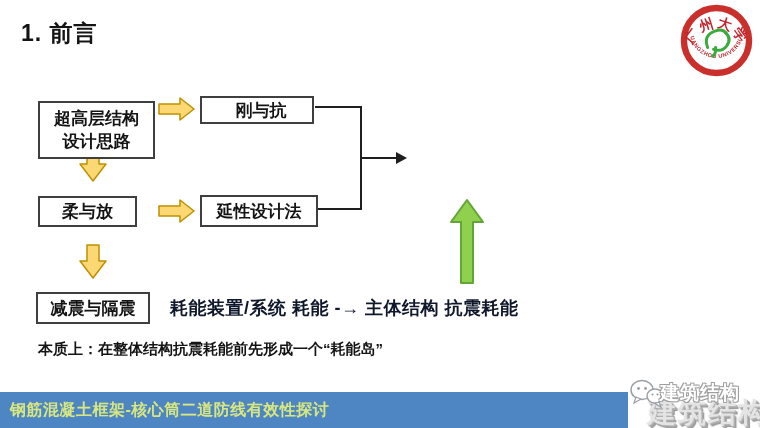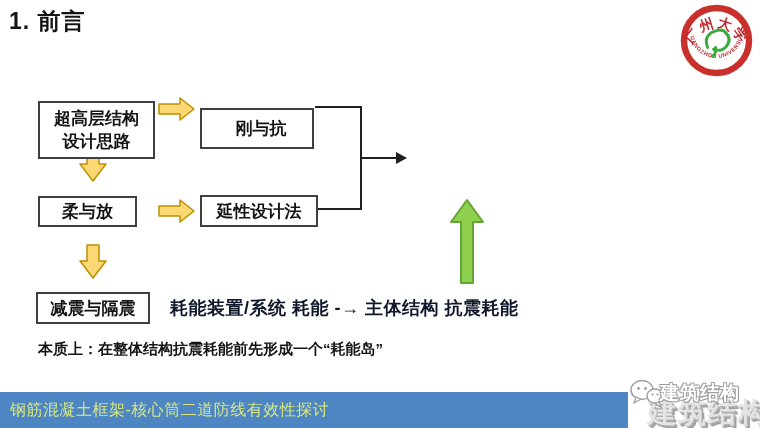--- a/index.html
+++ b/index.html
@@ -3,21 +3,21 @@
 <meta charset="utf-8">
 <style>
   html,body{margin:0;padding:0;background:#fff;}
   .slide{
     position:relative; width:760px; height:428px; overflow:hidden;
     background:#ffffff;
     font-family:"Liberation Sans","DejaVu Sans",sans-serif;
     color:#111;
   }
   .title{
-    position:absolute; left:9px; top:6px; margin:0;
+    position:absolute; left:9px; top:6px; margin:12px;
     font-size:23px; font-weight:bold; color:#141414; letter-spacing:1px;
   }
   .logo{ position:absolute; left:679px; top:3px; width:75px; height:75px; }
   .logo-cn{ font-size:14px; font-weight:bold; fill:#C4262E; letter-spacing:2px;}
   .logo-en{ font-size:5.6px; font-weight:bold; fill:#C4262E; letter-spacing:0.6px;}
   .overlay{ position:absolute; left:0; top:0; z-index:1; }
   .box{
     position:absolute; z-index:2; background:#fff;
     border:2px solid #3f3f3f; box-sizing:border-box;
     display:flex; align-items:center; justify-content:center;
@@ -35,21 +35,21 @@
     white-space:nowrap;
     text-align:center;
   }
   .footer-bar{
     position:absolute; left:0; top:392px; width:628px; height:36px; z-index:2;
     background:#4E86C4;
     display:flex; align-items:center;
     padding-left:10px; box-sizing:border-box;
   }
   .footer-title{
-    font-size:16px; font-weight:normal; color:#D9E87E; letter-spacing:0.5px;
+    font-size:16px; font-weight:bold; color:#D9E87E; letter-spacing:0.5px;
     white-space:nowrap;
   }
   .watermark{ position:absolute; left:626px; top:372px; width:134px; height:56px; z-index:3; }
   .wechat-icon{ position:absolute; left:4px; top:7px; }
   .wm-label{
     position:absolute; left:34px; top:8px;
     font-size:19px; font-weight:bold; color:#ffffff; letter-spacing:1px;
     text-shadow:-1px -1px 0 #9e9e9e, 1px -1px 0 #9e9e9e, -1px 1px 0 #9e9e9e, 1px 1px 0 #9e9e9e;
     white-space:nowrap;
   }
@@ -98,21 +98,21 @@
 
     <path d="M315 107 H361 V209 H318" fill="none" stroke-width="2" stroke="#1f1f1f"></path>
     <line x1="361" y1="158" x2="397" y2="158" stroke-width="2" stroke="#1f1f1f"></line>
     <polygon points="396,152 407,158 396,164" fill="#1f1f1f"></polygon>
 
     <polygon points="461,283 461,222 451,222 467,200 483,222 473,222 473,283" stroke-width="2" stroke-linejoin="round" fill="#90D04F" stroke="#63A537"></polygon>
   </svg>
 
   <div class="box" style="left:38px;top:78px;width:117px;height:58px;margin-top:23px;">超高层结构
 设计思路</div>
-  <div class="box" style="left:200px;top:108px;width:114px;height:41px;padding-left:8px;">刚与抗</div>
+  <div class="box" style="left:200px;top:96px;width:114px;height:28px;padding-left:8px;">刚与抗</div>
   <div class="box" style="left:38px;top:196px;width:99px;height:31px;">柔与放</div>
   <div class="box" style="left:200px;top:195px;width:118px;height:32px;">延性设计法</div>
   <div class="box" style="left:36px;top:292px;width:114px;height:32px;">减震与隔震</div>
 
   <div class="energy-line">耗能装置/系统 耗能 -→ 主体结构 抗震耗能</div>
   <div class="essence-line">本质上：在整体结构抗震耗能前先形成一个“耗能岛”</div>
 
   <div class="footer-bar">
     <span class="footer-title">钢筋混凝土框架-核心筒二道防线有效性探讨</span>
   </div>

